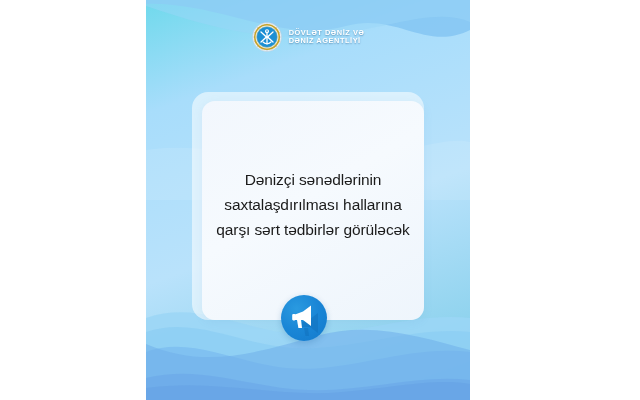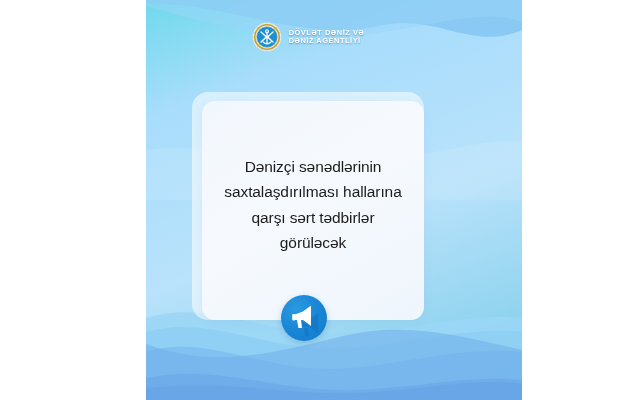--- a/index.html
+++ b/index.html
@@ -17,21 +17,21 @@
     width: 640px;
     height: 400px;
     background: #ffffff;
   }
 
   
   #poster {
     position: absolute;
     left: 146px;
     top: 0px;
-    width: 376px;
+    width: 324px;
     height: 400px;
     overflow: hidden;
     background: linear-gradient(160deg, #6fd9ec 0%, #a8ddfb 22%, #b9e2fb 55%, #8fd3ee 85%, #5ecbe6 100%);
   }
 
   #poster-waves {
     position: absolute;
     inset: 0;
     width: 100%;
     height: 100%;
@@ -95,21 +95,21 @@
     background: linear-gradient(150deg, #f2f7fd 0%, #f6fafe 45%, #eef5fc 100%);
     box-shadow: 0 2px 10px rgba(90,150,200,0.10);
     display: flex;
     align-items: center;
     justify-content: center;
     z-index: 5;
   }
 
   #headline {
     margin: 0;
-    padding: 0 20px;
+    padding: 0 8px;
     text-align: center;
     color: #1b1b1b;
     font-size: 15.5px;
     font-weight: normal;
     line-height: 1.62;
     letter-spacing: -0.1px;
     position: relative;
     top: -6px;
   }
 

